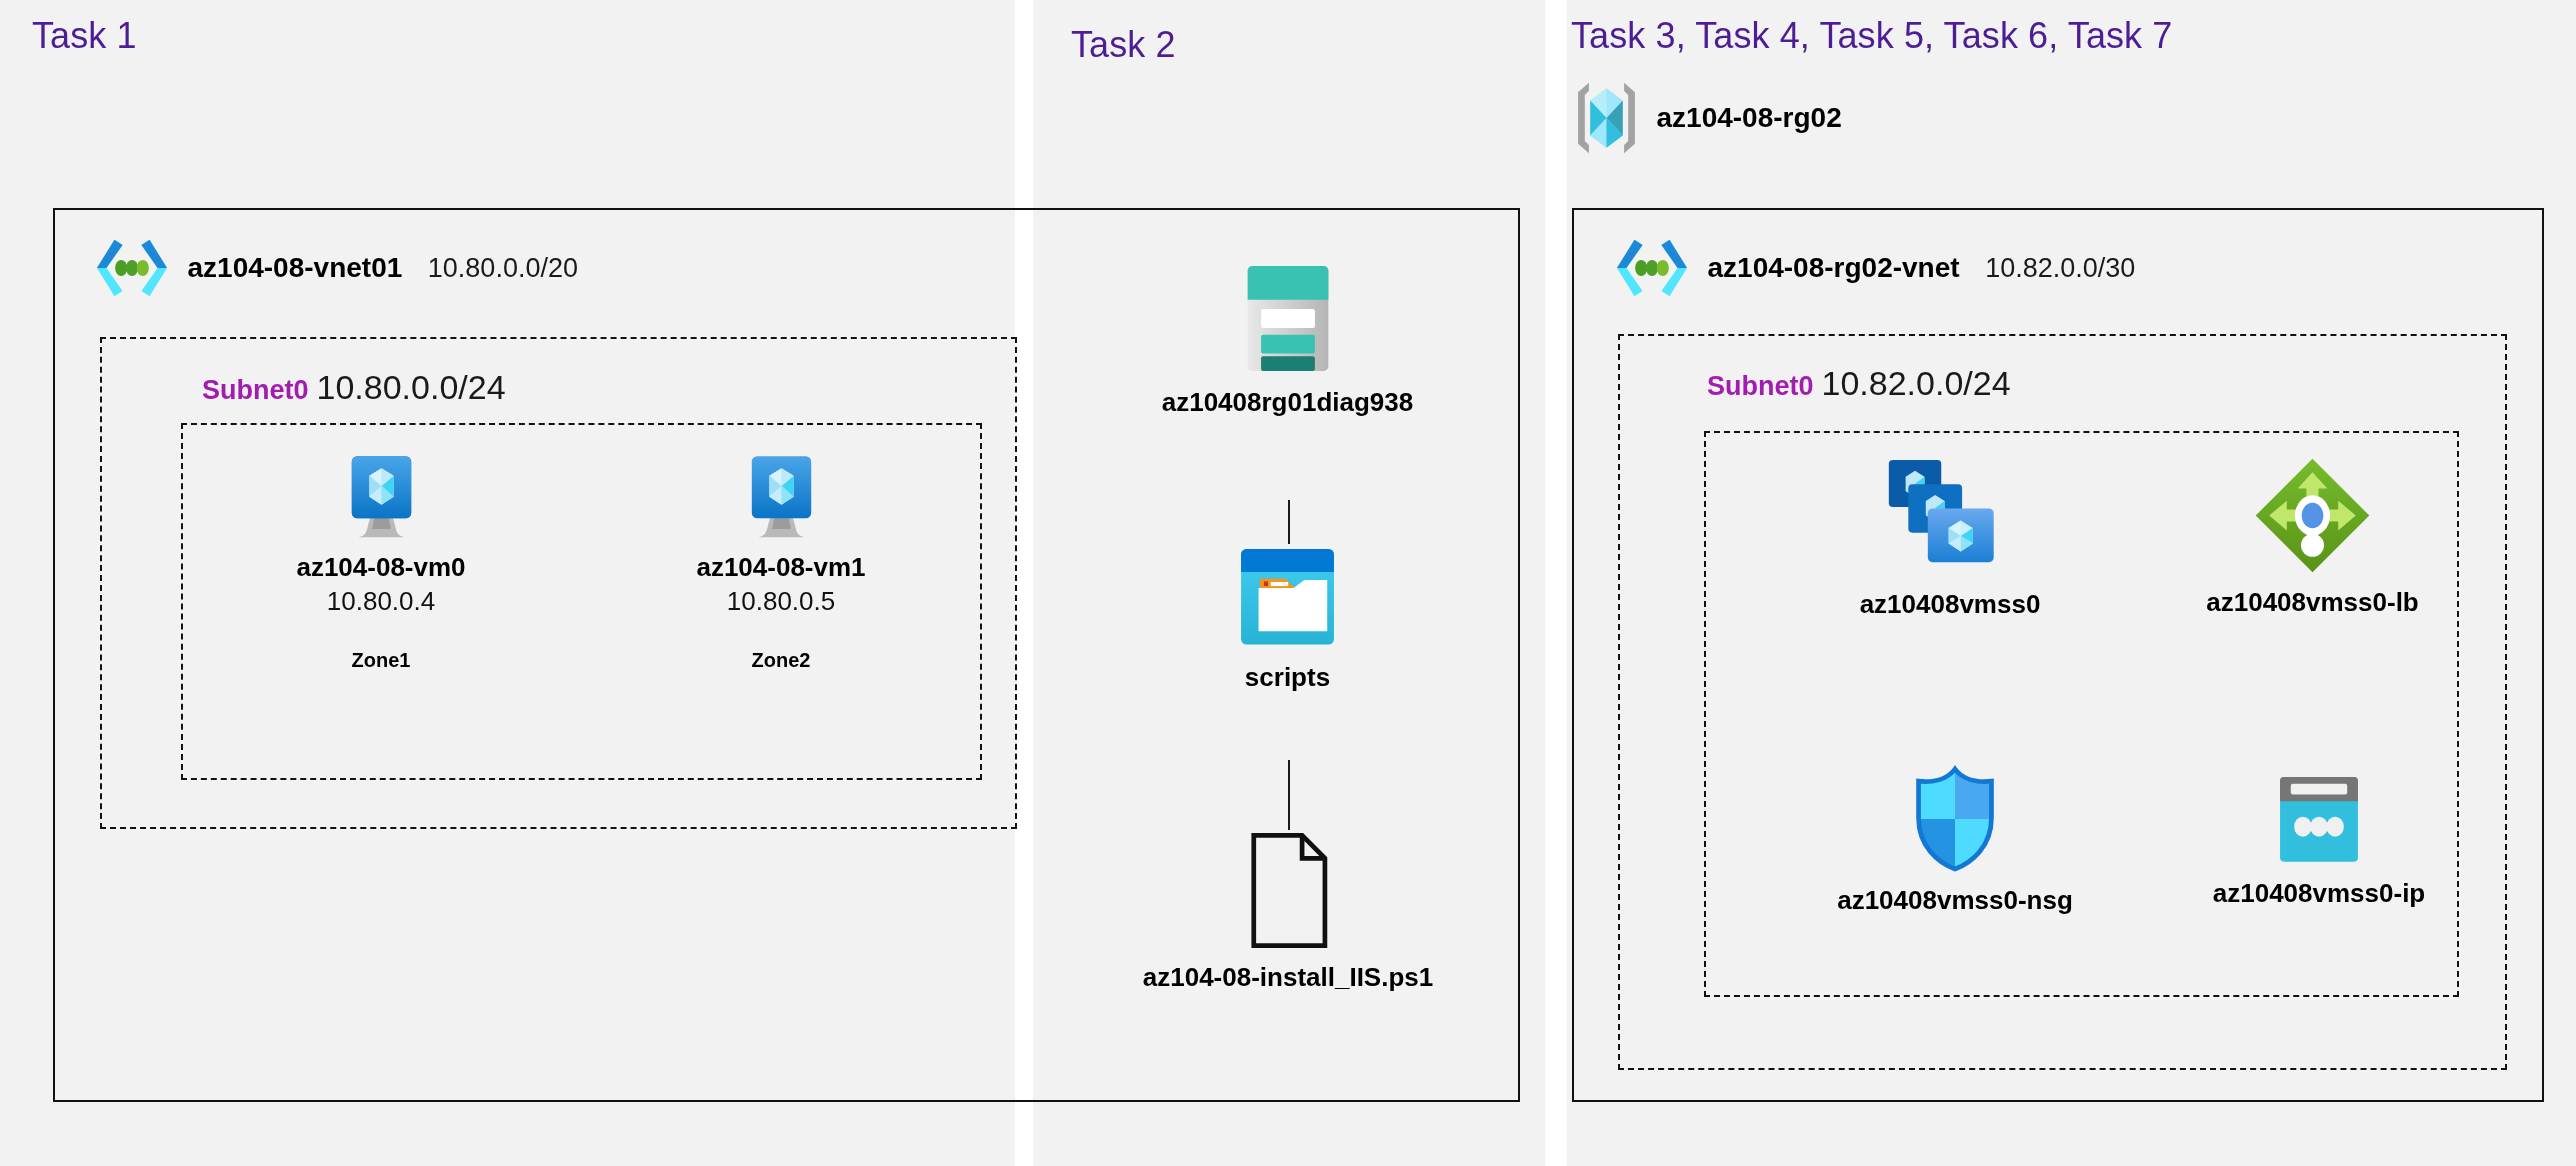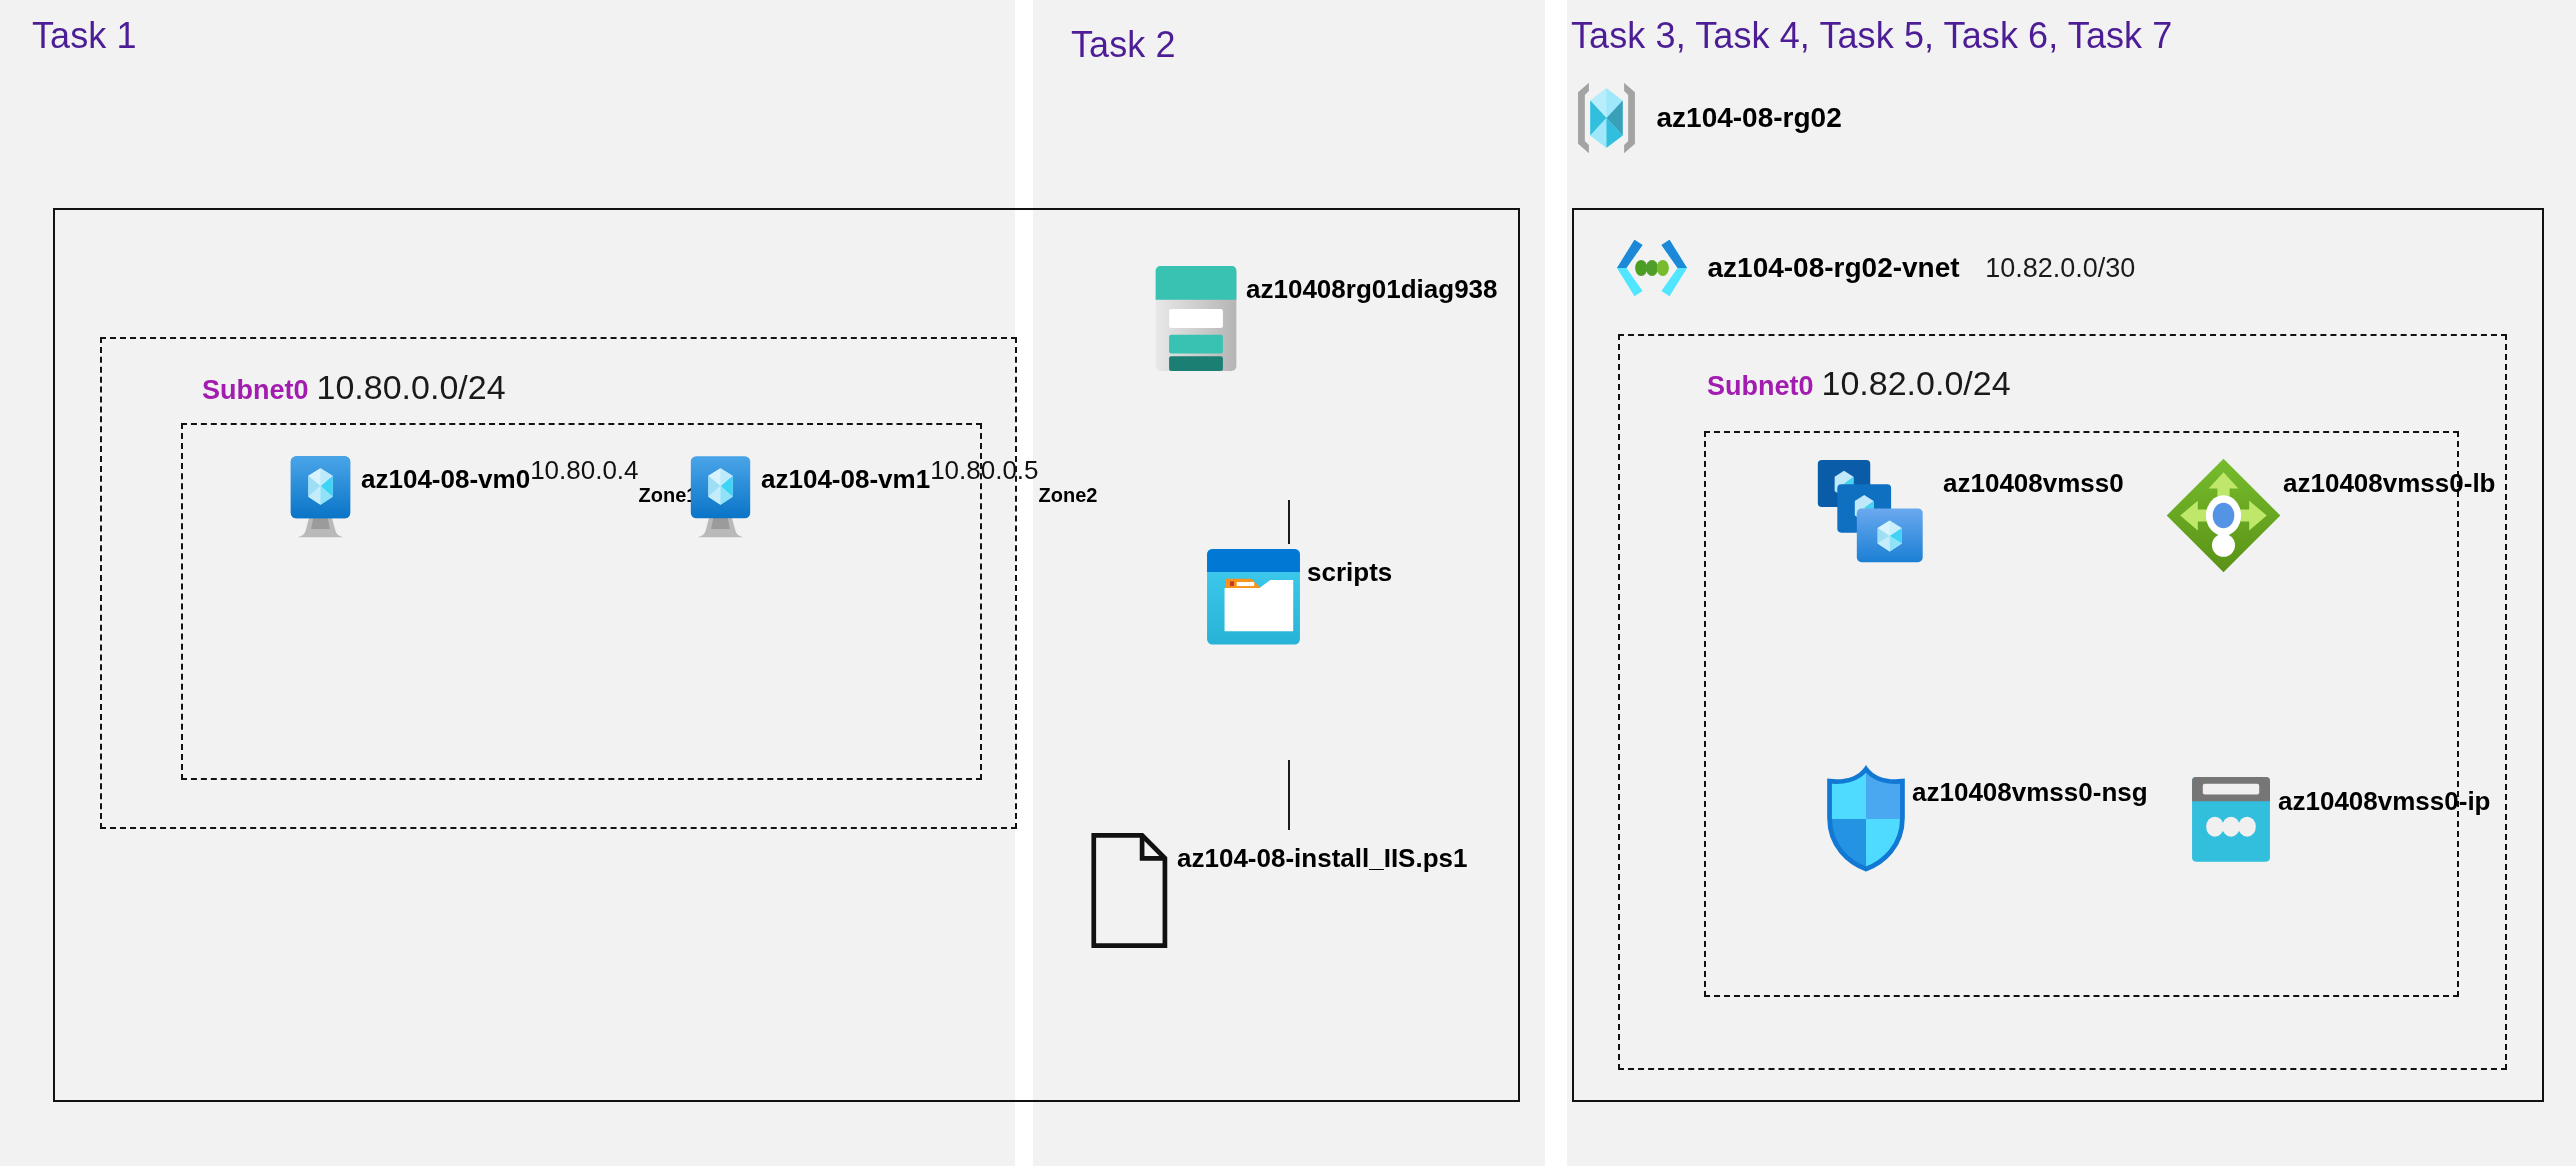--- a/index.html
+++ b/index.html
@@ -57,21 +57,21 @@
                     height: 675px; }
   #vmssgroup-box  { left: 1704px; top: 431px; width: 755px; height: 566px; }
 
   .subnet-label { position: absolute; white-space: nowrap; }
   #subnet01-label { left: 202px;  top: 368px; }
   #subnet02-label { left: 1707px; top: 364px; }
   .subnet-name { font-size: 27px; font-weight: bold; color: #a21caf; }
   .subnet-cidr { font-size: 34px; font-weight: normal; color: #1a1a1a; margin-left: 8px; }
 
   
-  .node { position: absolute; display: flex; align-items: flex-start; }
+  .node { position: absolute; display: flex; flex-direction: column; align-items: center; }
   .node-label { font-size: 26px; font-weight: bold; color: #000; white-space: nowrap; text-align: center; margin-top: 10.8px; line-height: 1.25; }
   .node-sub   { font-size: 26px; font-weight: normal; color: #111; white-space: nowrap; text-align: center; margin-top: 2.7px; }
   .node-zone  { font-size: 20px; font-weight: bold; color: #000; white-space: nowrap; text-align: center; margin-top: 32px; }
 
   #node-vm0 { left: 280px;  top: 452px; width: 202px; }
   #node-vm1 { left: 680px; top: 452px; width: 202px; }
 
   #node-diag    { left: 1146px; top: 262px; width: 283px; }
   #node-scripts { left: 1200px; top: 545px; width: 175px; }
   #node-ps1     { left: 1079px; top: 831px; width: 418px; }
@@ -132,20 +132,35 @@
         <path d="M48 56 L72 30 L72 82 Z" fill="#3aa0b8"></path>
         <path d="M48 56 L72 82 L48 100 Z" fill="#32bedd"></path>
       </svg>
     </span>
     <span class="rg-label">az104-08-rg02</span>
   </div>
 
   <div class="vnet-box" id="vnet01-box"></div>
   <div class="vnet-box" id="vnet02-box"></div>
 
+  <div class="vnet-row" id="vnet01-row">
+    <span class="icon ico-vnet">
+      <svg viewBox="0 0 112 92" width="76" height="62">
+        <path d="M30 4 L42 12 L18 46 L42 80 L30 88 L4 46 Z" fill="#50e6ff"></path>
+        <path d="M30 4 L42 12 L18 46 L4 46 Z" fill="#1e88d8"></path>
+        <path d="M82 4 L70 12 L94 46 L70 80 L82 88 L108 46 Z" fill="#50e6ff"></path>
+        <path d="M82 4 L70 12 L94 46 L108 46 Z" fill="#1e88d8"></path>
+        <ellipse cx="40" cy="46" rx="9" ry="12" fill="#4a9e24"></ellipse>
+        <ellipse cx="56" cy="46" rx="9" ry="12" fill="#4f9e2a"></ellipse>
+        <ellipse cx="72" cy="46" rx="9" ry="12" fill="#76bc2d"></ellipse>
+      </svg>
+    </span>
+    <span class="vnet-name">az104-08-vnet01</span>
+    <span class="vnet-cidr">10.80.0.0/20</span>
+  </div>
 
   <div class="vnet-row" id="vnet02-row">
     <span class="icon ico-vnet">
       <svg viewBox="0 0 112 92" width="76" height="62">
         <path d="M30 4 L42 12 L18 46 L42 80 L30 88 L4 46 Z" fill="#50e6ff"></path>
         <path d="M30 4 L42 12 L18 46 L4 46 Z" fill="#1e88d8"></path>
         <path d="M82 4 L70 12 L94 46 L70 80 L82 88 L108 46 Z" fill="#50e6ff"></path>
         <path d="M82 4 L70 12 L94 46 L108 46 Z" fill="#1e88d8"></path>
         <ellipse cx="40" cy="46" rx="9" ry="12" fill="#4a9e24"></ellipse>
         <ellipse cx="56" cy="46" rx="9" ry="12" fill="#4f9e2a"></ellipse>

